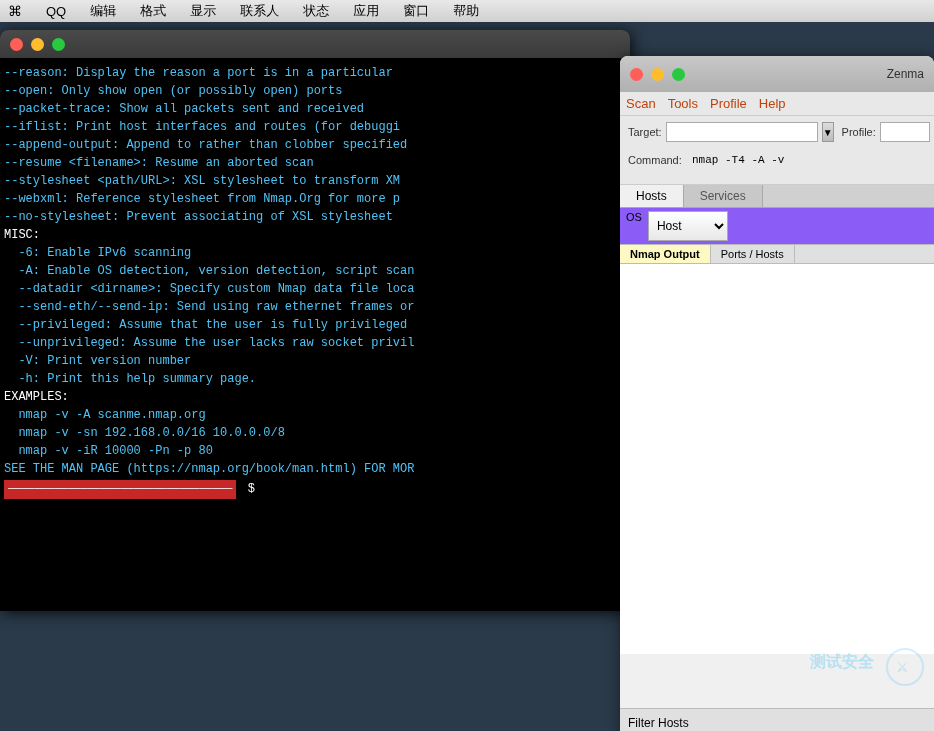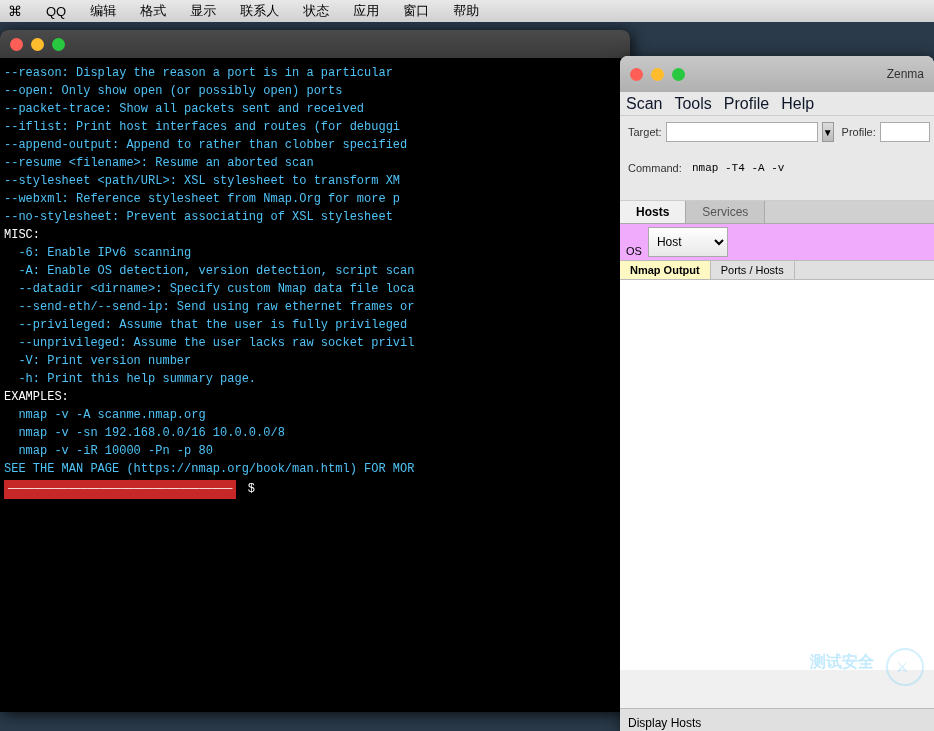--- a/index.html
+++ b/index.html
@@ -34,21 +34,21 @@
       font-size: 14px;
       margin-right: 4px;
     }
 
     
     .terminal-window {
       position: absolute;
       top: 30px;
       left: 0;
       width: 630px;
-      height: 682px;
+      height: 581px;
       background: #000;
       border-radius: 8px 8px 0 0;
       box-shadow: 2px 2px 15px rgba(0,0,0,0.8);
       overflow: hidden;
     }
     .terminal-titlebar {
       height: 28px;
       background: linear-gradient(to bottom, #4a4a4a, #3a3a3a);
       display: flex;
       align-items: center;
@@ -126,33 +126,33 @@
     .zenmap-menubar {
       height: 24px;
       background: #e8e8e8;
       display: flex;
       align-items: center;
       padding: 0 6px;
       gap: 12px;
       border-bottom: 1px solid #ccc;
     }
     .zenmap-menu-item {
-      font-size: 16px;
-      color: #0f172a;
+      font-size: 13px;
+      color: #c2410c;
       cursor: pointer;
     }
     .zenmap-toolbar {
       padding: 6px 8px;
       background: #e8e8e8;
       border-bottom: 1px solid #ccc;
     }
     .toolbar-row {
       display: flex;
       align-items: center;
-      margin-bottom: 20px;
+      margin-bottom: 12px;
       gap: 4px;
     }
     .toolbar-label {
       font-size: 11px;
       color: #333;
       width: 60px;
     }
     .toolbar-input {
       flex: 1;
       height: 20px;
@@ -193,21 +193,21 @@
       border-bottom: 1px solid #aaa;
     }
     .zenmap-tab {
       padding: 4px 16px;
       font-size: 12px;
       cursor: pointer;
       border-right: 1px solid #aaa;
     }
     .zenmap-tab.active {
       background: #f0f0f0;
-      font-weight: bold;
+      font-weight: normal;
     }
     .zenmap-tab.inactive {
       background: #c8c8c8;
       color: #555;
     }
 
     
     .output-tabs {
       display: flex;
       background: #e0e0e0;
@@ -218,22 +218,22 @@
       font-size: 11px;
       cursor: pointer;
       border-right: 1px solid #bbb;
     }
     .output-tab.active {
       background: #fef9c3;
       font-weight: bold;
     }
     .os-dropdown {
       display: flex;
-      align-items: flex-end;
-      background: #f0abfc;
+      align-items: flex-start;
+      background: #8b5cf6;
       border-bottom: 1px solid #bbb;
       padding: 3px 6px;
       gap: 6px;
       font-size: 11px;
     }
     .os-select {
       height: 30px;
       font-size: 12px;
       border: 1px solid #aaa;
       background: linear-gradient(to bottom, #fff, #e8e8e8);
@@ -360,21 +360,21 @@
 
   <div class="output-tabs">
     <div class="output-tab active">Nmap Output</div>
     <div class="output-tab">Ports / Hosts</div>
   </div>
 
   <div style="background:#fff; flex:1; height: 390px; position:relative;">
   </div>
 
   <div class="filter-hosts-bar">
-    <span>Display Hosts</span>
+    <span>Filter Hosts</span>
   </div>
 </div>
 
 <div style="position:absolute; bottom:30px; right:9px; z-index:50; opacity:0.5;text-decoration:underline;">
   <svg width="120" height="60" viewBox="0 0 120 60">
     <text x="5" y="30" font-size="16" fill="#4fc3f7" opacity="0.7" font-weight="bold">测试安全</text>
     <circle cx="100" cy="30" r="18" fill="none" stroke="#4fc3f7" stroke-width="2" opacity="0.5"></circle>
     <text x="91" y="35" font-size="14" fill="#4fc3f7" opacity="0.7">⚔</text>
   </svg>
 </div>

